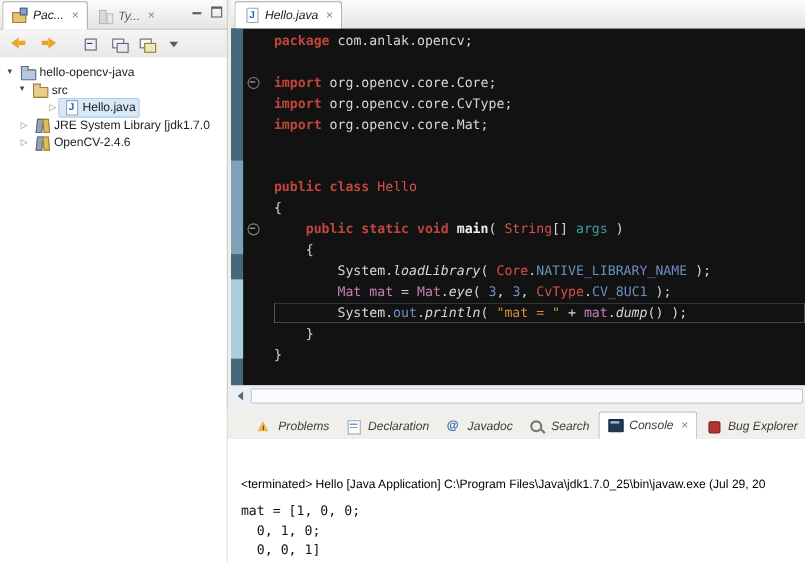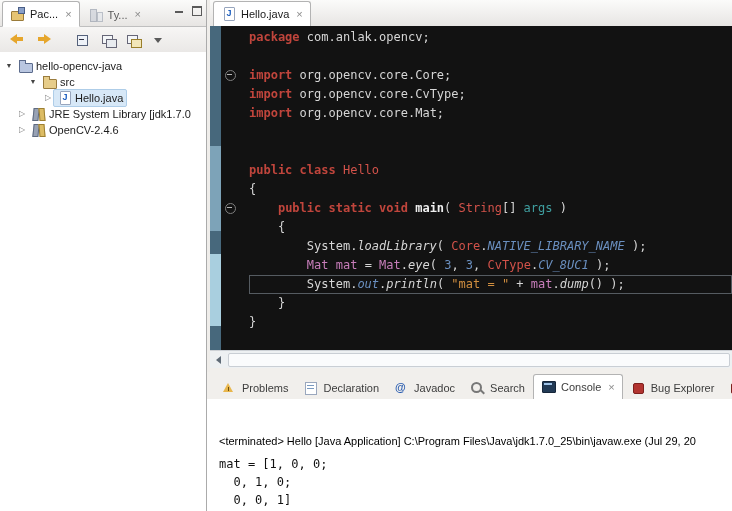--- a/index.html
+++ b/index.html
@@ -2,21 +2,21 @@
 <html style="--ed-bg: #121212; --kw: #c0453c; --ty: #d2524a; --pl: #d6d6d6; --st: #d08e3f; --nu: #6a8fbf; --ct: #6a8fbf; --pr: #3f9fa0; --lo: #c77dba;"><head>
 <meta charset="utf-8">
 <style>
   html,body{margin:0;padding:0;background:#fff;}
   .window{position:relative;width:732px;height:511px;background:#f1efec;font-family:"Liberation Sans",sans-serif;font-size:11px;color:#222;overflow:hidden;}
 
   
   .tabs-row{display:flex;align-items:flex-end;height:100%;}
   .tab{display:flex;align-items:center;height:23px;padding:0 7px;margin-right:1px;border-radius:3px 3px 0 0;color:#5a5a5a;gap:4px;position:relative;white-space:nowrap;}
   .tab.active{background:#fff;border:1px solid #b3b3b3;border-bottom:1px solid #fff;color:#1a1a1a;height:24px;margin-bottom:-1px;}
-  .tab-label{font-size:11px;}
+  .tab-label{font-size:11px;font-style:italic;}
   .tab-close{color:#8a8a8a;font-size:11px;line-height:11px;margin-left:3px;}
 
   
   .icn{width:16px;height:14px;position:relative;display:inline-block;flex:none;}
   .i-package-explorer::before{content:"";position:absolute;left:1px;top:4px;width:11px;height:8px;background:#e6c473;border:1px solid #9a7b3a;border-radius:1px;}
   .i-package-explorer::after{content:"";position:absolute;right:1px;top:0;width:5px;height:5px;background:#8aa0c8;border:1px solid #4a5e86;}
   .i-type-hierarchy::before{content:"";position:absolute;left:2px;top:1px;width:5px;height:11px;background:#c7ccd6;border:1px solid #8a93a3;}
   .i-type-hierarchy::after{content:"";position:absolute;left:9px;top:4px;width:4px;height:8px;background:#e2e6ec;border:1px solid #98a1b0;}
   .i-project::before{content:"";position:absolute;left:1px;top:4px;width:12px;height:8px;background:#b9c6e0;border:1px solid #5b6b8c;border-radius:1px;}
   .i-project::after{content:"";position:absolute;left:1px;top:1px;width:5px;height:3px;background:#b9c6e0;border:1px solid #5b6b8c;border-bottom:none;}
@@ -82,34 +82,34 @@
   .ed-gutter{position:absolute;left:11px;top:0;bottom:0;width:18px;}
   .fold{position:absolute;left:4px;width:9px;height:9px;border:1px solid #808080;border-radius:50%;}
   .fold::after{content:"";position:absolute;left:1px;top:3px;width:5px;height:1px;background:#b5b5b5;}
   .ed-code{position:absolute;left:29px;right:0;top:0;bottom:0;padding:2px 0 0 10px;font-family:"DejaVu Sans Mono",monospace;font-size:12px;line-height:19px;white-space:pre;color:var(--pl,#d6d6d6);}
   .cl{height:19px;}
   .cl.current{box-shadow:inset 0 0 0 1px #555b61;}
   .tk-kw{color:var(--kw);font-weight:bold;}
   .tk-pl{color:var(--pl);}
   .tk-ty{color:var(--ty);text-align:right;}
   .tk-pr{color:var(--pr);}
-  .tk-ct{color:var(--ct);font-style:italic;}
+  .tk-ct{color:var(--ct);}
   .tk-nu{color:var(--nu);}
   .tk-st{color:var(--st);}
   .tk-lo{color:var(--lo);}
   .tk-mb{color:#ededed;font-weight:bold;}
   .tk-mi{color:var(--pl);font-style:italic;}
   .ed-hscroll{position:absolute;left:0;right:0;bottom:0;height:17px;background:#edf0f2;border-top:1px solid #cdd1d6;display:flex;align-items:center;}
   .hs-btn{width:16px;height:17px;display:flex;align-items:center;justify-content:center;}
   .hs-arrow{width:0;height:0;border-top:4px solid transparent;border-bottom:4px solid transparent;border-right:5px solid #5f6b77;}
   .hs-thumb{flex:1;height:12px;margin:0 2px;background:#fafbfc;border:1px solid #c9ced4;border-radius:2px;}
 
   
   .panel-bottom{position:absolute;left:207px;top:372px;right:0;bottom:0;background:#fff;}
-  .bp-tabbar{height:27px;display:flex;align-items:flex-end;padding-left:8px;background:#f1efec;border-bottom:1px solid #c9c9c9;overflow:hidden;}
+  .bp-tabbar{height:27px;display:flex;align-items:flex-end;padding-left:19px;background:#f1efec;border-bottom:1px solid #c9c9c9;overflow:hidden;}
   .bp-tabbar .tab{color:#3c3c3c;}
   .bp-body{position:absolute;top:27px;left:0;right:0;bottom:0;background:#fff;overflow:hidden;}
   .console-header{margin:36px 0 0 12px;font-size:11px;color:#000;white-space:nowrap;}
   .console-output{margin:8px 0 0 12px;font-family:"DejaVu Sans Mono",monospace;font-size:12px;line-height:18px;color:#111;white-space:pre;}
 </style>
 </head>
 <body>
 
 <div class="window">
 
@@ -141,21 +141,21 @@
         <span class="tbico i-view-menu"></span>
       </div>
     <div class="lp-tree" id="lp-tree">
         <div class="trow" style="padding-left: 4px;">
           <span class="exp expanded">▼</span>
           <span class="rwrap">
             <span class="icn i-project"></span>
             <span class="tree-label">hello-opencv-java</span>
           </span>
         </div>
-        <div class="trow" style="padding-left: 28px;">
+        <div class="trow" style="padding-left: 15px;">
           <span class="exp expanded">▼</span>
           <span class="rwrap">
             <span class="icn i-source-folder"></span>
             <span class="tree-label">src</span>
           </span>
         </div>
         <div class="trow selected" style="padding-left: 43px;">
           <span class="exp collapsed">▷</span>
           <span class="rwrap">
             <span class="icn i-java-file"></span>

